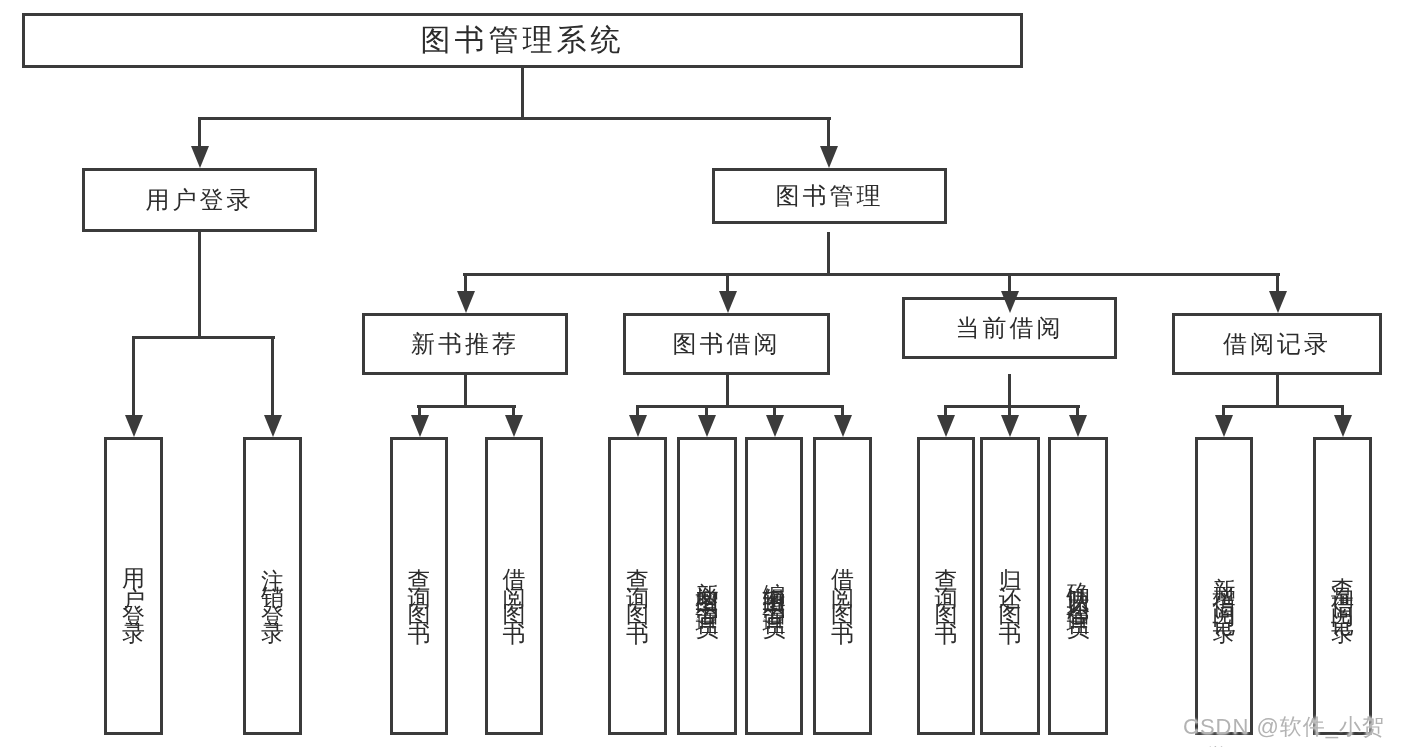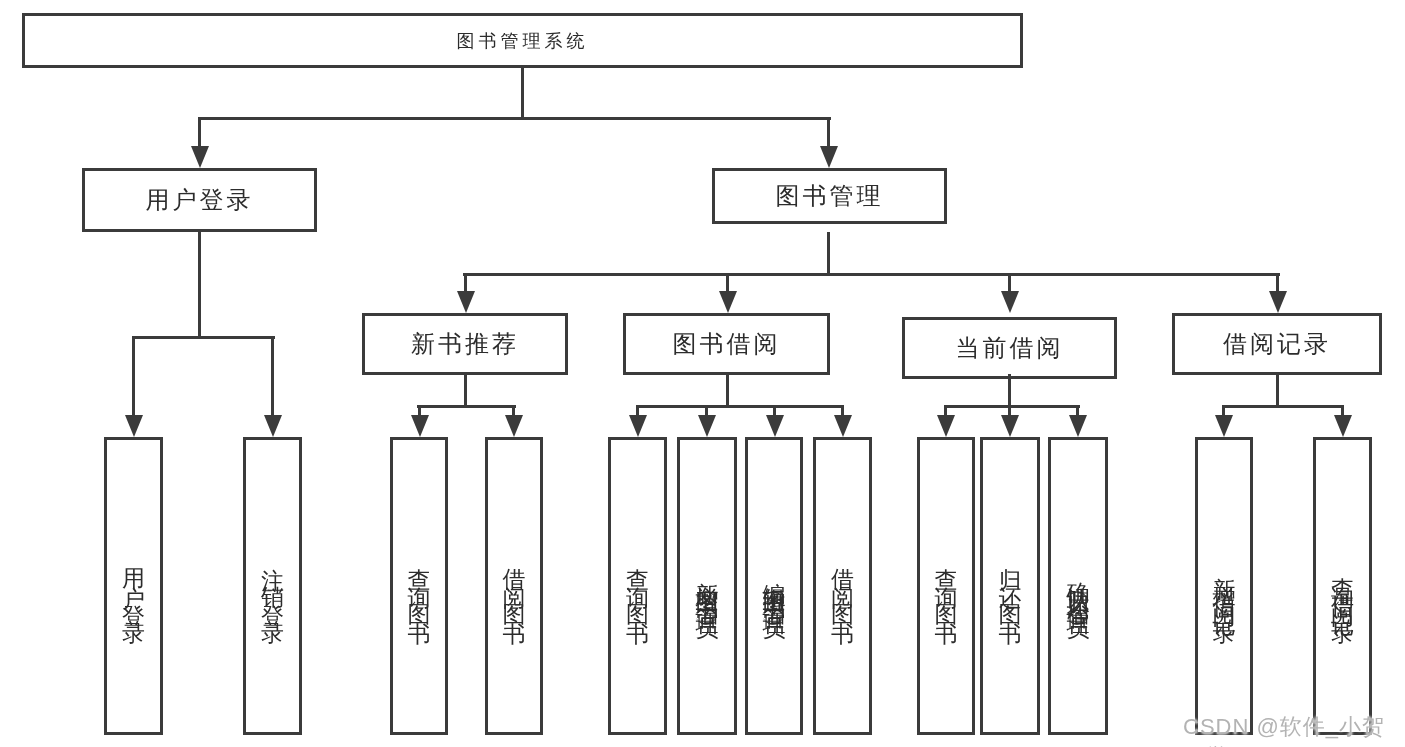--- a/index.html
+++ b/index.html
@@ -12,21 +12,21 @@
   .stage{
     position:relative;width:1405px;height:747px;background:var(--bg);
     font-family:"Liberation Sans","DejaVu Sans",sans-serif;overflow:hidden;
   }
   .box{
     position:absolute;box-sizing:border-box;border:3px solid var(--line);
     background:#fff;color:var(--text);display:flex;align-items:center;justify-content:center;
     white-space:nowrap;
   }
   .hbox{font-size:24px;letter-spacing:3px;}
-  .rootbox{font-size:18px;letter-spacing:4px;}
+  .rootbox{font-size:30px;letter-spacing:4px;}
   .leaf{
     writing-mode:vertical-rl;text-orientation:mixed;
     font-size:23px;line-height:1;
   }
   .ln{position:absolute;background:var(--line);}
   .arr{
     position:absolute;width:0;height:0;
     border-left:9px solid transparent;border-right:9px solid transparent;
     border-top:22px solid var(--line);
   }
@@ -40,21 +40,21 @@
 
 <div class="stage">
 
   <div class="box rootbox" style="left:22px;top:13px;width:1001px;height:55px">图书管理系统</div>
 
   <div class="box hbox" style="left:82px;top:168px;width:235px;height:64px">用户登录</div>
   <div class="box hbox" style="left:712px;top:168px;width:235px;height:56px">图书管理</div>
 
   <div class="box hbox" style="left:623px;top:313px;width:207px;height:62px">图书借阅</div>
   <div class="box hbox" style="left:362px;top:313px;width:206px;height:62px">新书推荐</div>
-  <div class="box hbox" style="left:902px;top:317px;width:215px;height:62px">当前借阅</div>
+  <div class="box hbox" style="left:902px;top:297px;width:215px;height:62px">当前借阅</div>
   <div class="box hbox" style="left:1172px;top:313px;width:210px;height:62px">借阅记录</div>
 
   <div class="box leaf" style="left: 104px; top: 437px; width: 59px; height: 298px; letter-spacing: 18px;">用户登录</div>
   <div class="box leaf" style="left: 243px; top: 437px; width: 59px; height: 298px; letter-spacing: 18px;">注销登录</div>
 
   <div class="box leaf" style="left: 390px; top: 437px; width: 58px; height: 298px; letter-spacing: 18px;">查询图书</div>
   <div class="box leaf" style="left: 485px; top: 437px; width: 58px; height: 298px; letter-spacing: 18px;">借阅图书</div>
 
   <div class="box leaf" style="left: 608px; top: 437px; width: 59px; height: 298px; letter-spacing: 18px;">查询图书</div>
   <div class="box leaf" style="left: 677px; top: 437px; width: 60px; height: 298px; letter-spacing: 5px;">新增图书（管理员）</div>

